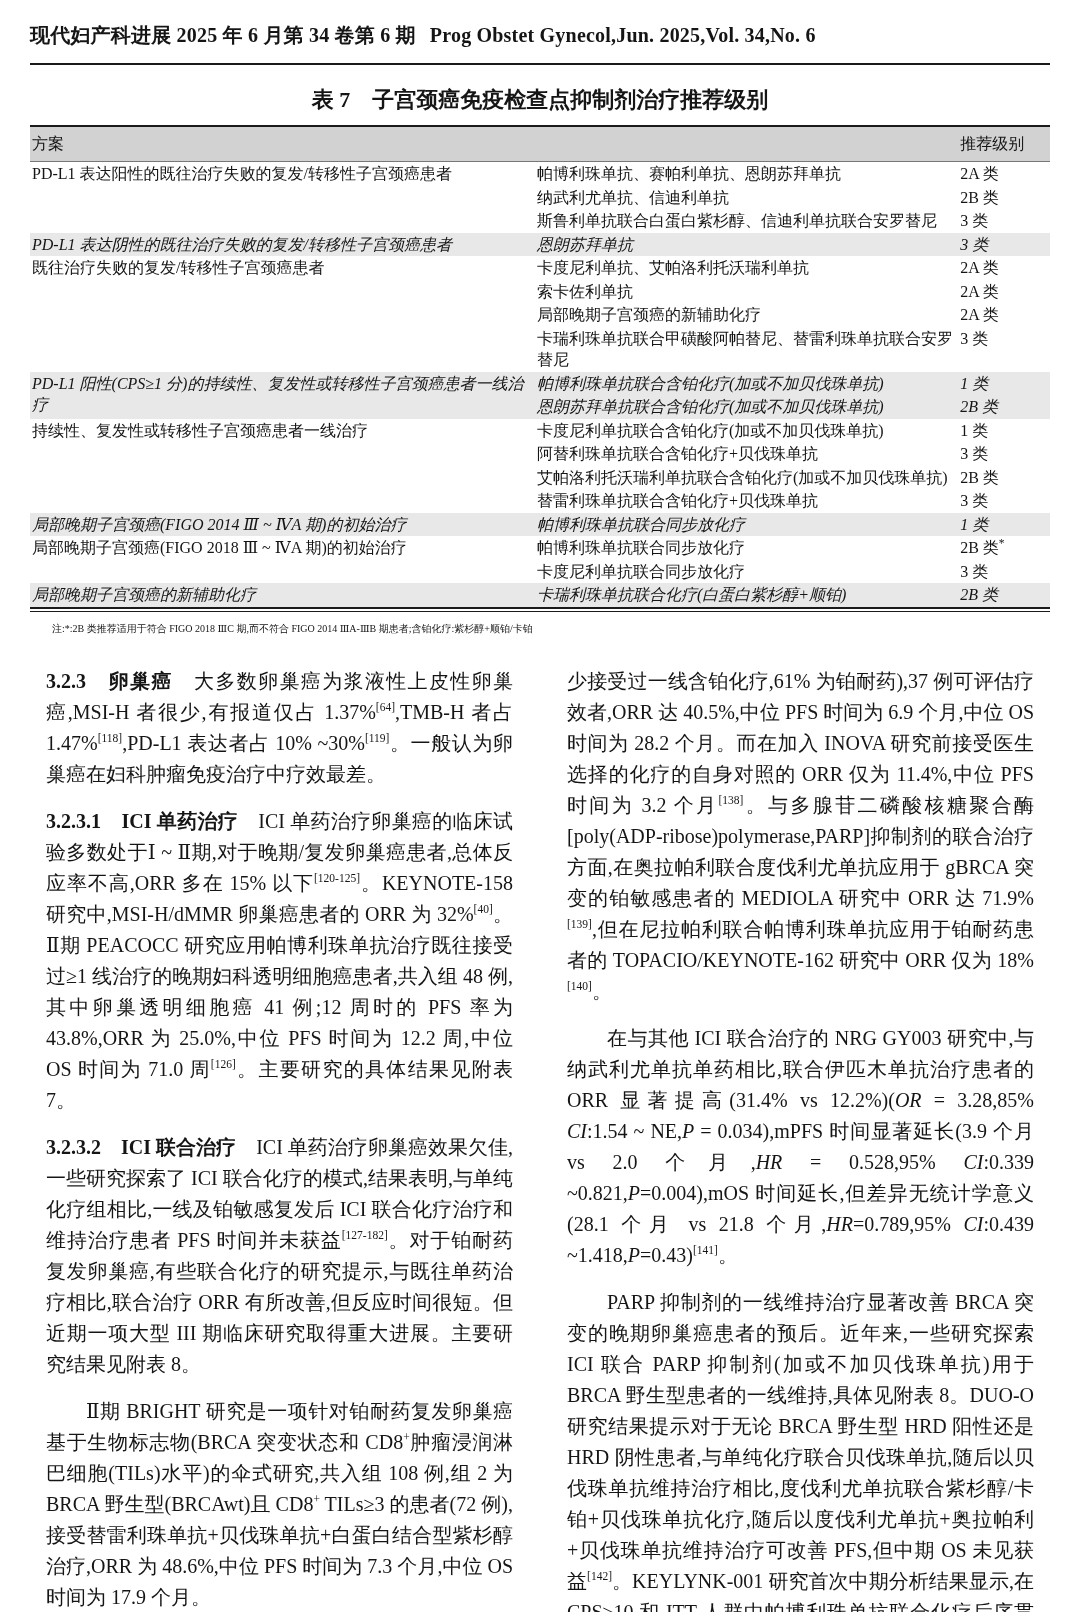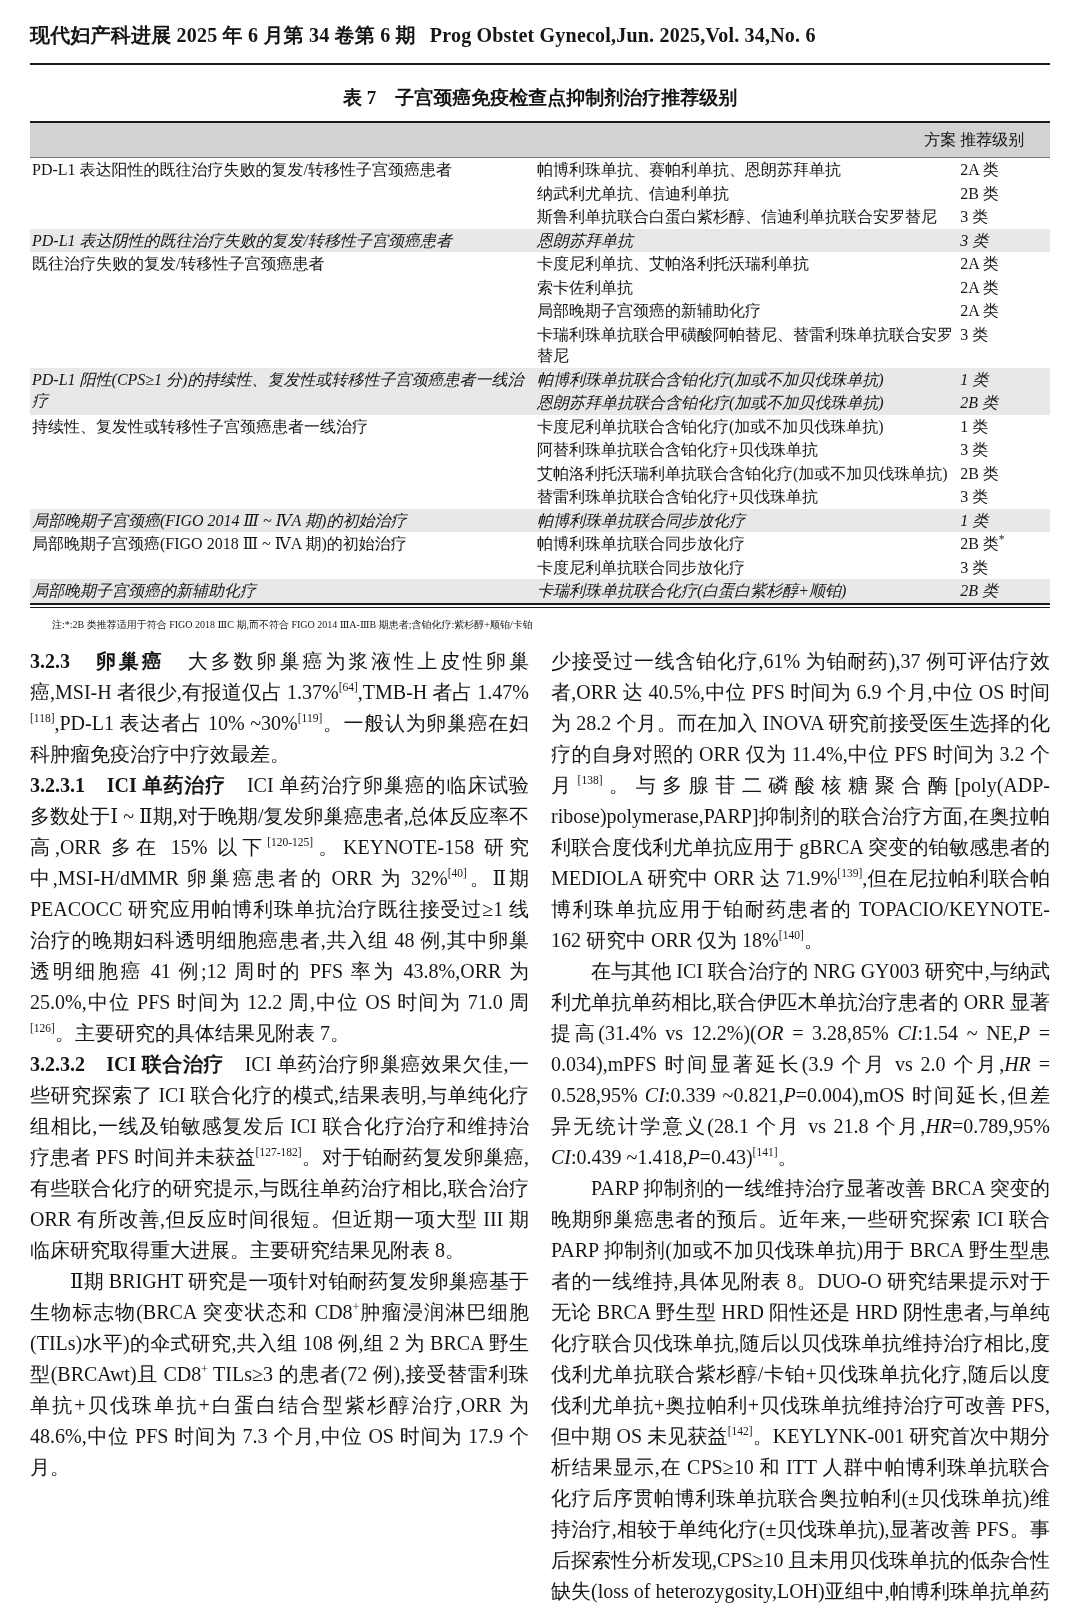--- a/index.html
+++ b/index.html
@@ -12,49 +12,49 @@
   .page{box-sizing:border-box;width:1080px;height:1612px;padding:22px 30px 0 30px;}
   
   .journal-header{
     font-size:20px;font-weight:bold;letter-spacing:.2px;
     padding-bottom:14px;border-bottom:2.5px solid #1a1a1a;
     white-space:nowrap;
   }
   .journal-header .en{margin-left:14px;}
   
   .table-title{
-    text-align:center;font-size:19px;font-weight:bold;
+    text-align:center;font-size:22px;font-weight:bold;
     margin:20px 0 10px 0;
   }
   
   table.rec{
     width:100%;border-collapse:collapse;table-layout:fixed;
     font-size:16px;border-top:2.5px solid #1a1a1a;
   }
   table.rec thead tr{background:#d2d2d2;}
   table.rec th{
     font-weight:normal;height:30px;padding:2px 2px;
     border-bottom:1px solid #777;
   }
-  table.rec th.scheme-h{text-align:right;}
+  table.rec th.scheme-h{text-align:left;}
   table.rec th.level-h{text-align:left;margin-top:27px;}
   table.rec td{
     padding:1px 4px 1px 2px;vertical-align:top;line-height:21.5px;
   }
   table.rec td.pop{padding-left:2px;}
   table.rec td.level{padding-left:2px;white-space:nowrap;}
   table.rec tr.shaded td{background:#e8e8e8;font-style:italic;}
   table.rec{border-bottom:2px solid #1a1a1a;}
   .table-end-rule{height:1px;background:#1a1a1a;margin-top:2px;}
   
   .table-note{font-size:10px;margin:10px 0 14px 0;padding-left:22px;}
   
   .article{display:flex;gap:22px;margin-top:10px;}
   .colmn{width:50%;font-size:20px;line-height:31px;text-align:justify;}
-  .colmn p{margin:0;}
+  .colmn p{margin:16px;}
   .colmn p.indent{text-indent:2em;}
   b.lead{font-weight:bold;}
   sup{font-size:11.5px;line-height:0;vertical-align:super;}
   i{font-style:italic;}
 </style>
 </head>
 <body>
 
 <div class="page">
 

